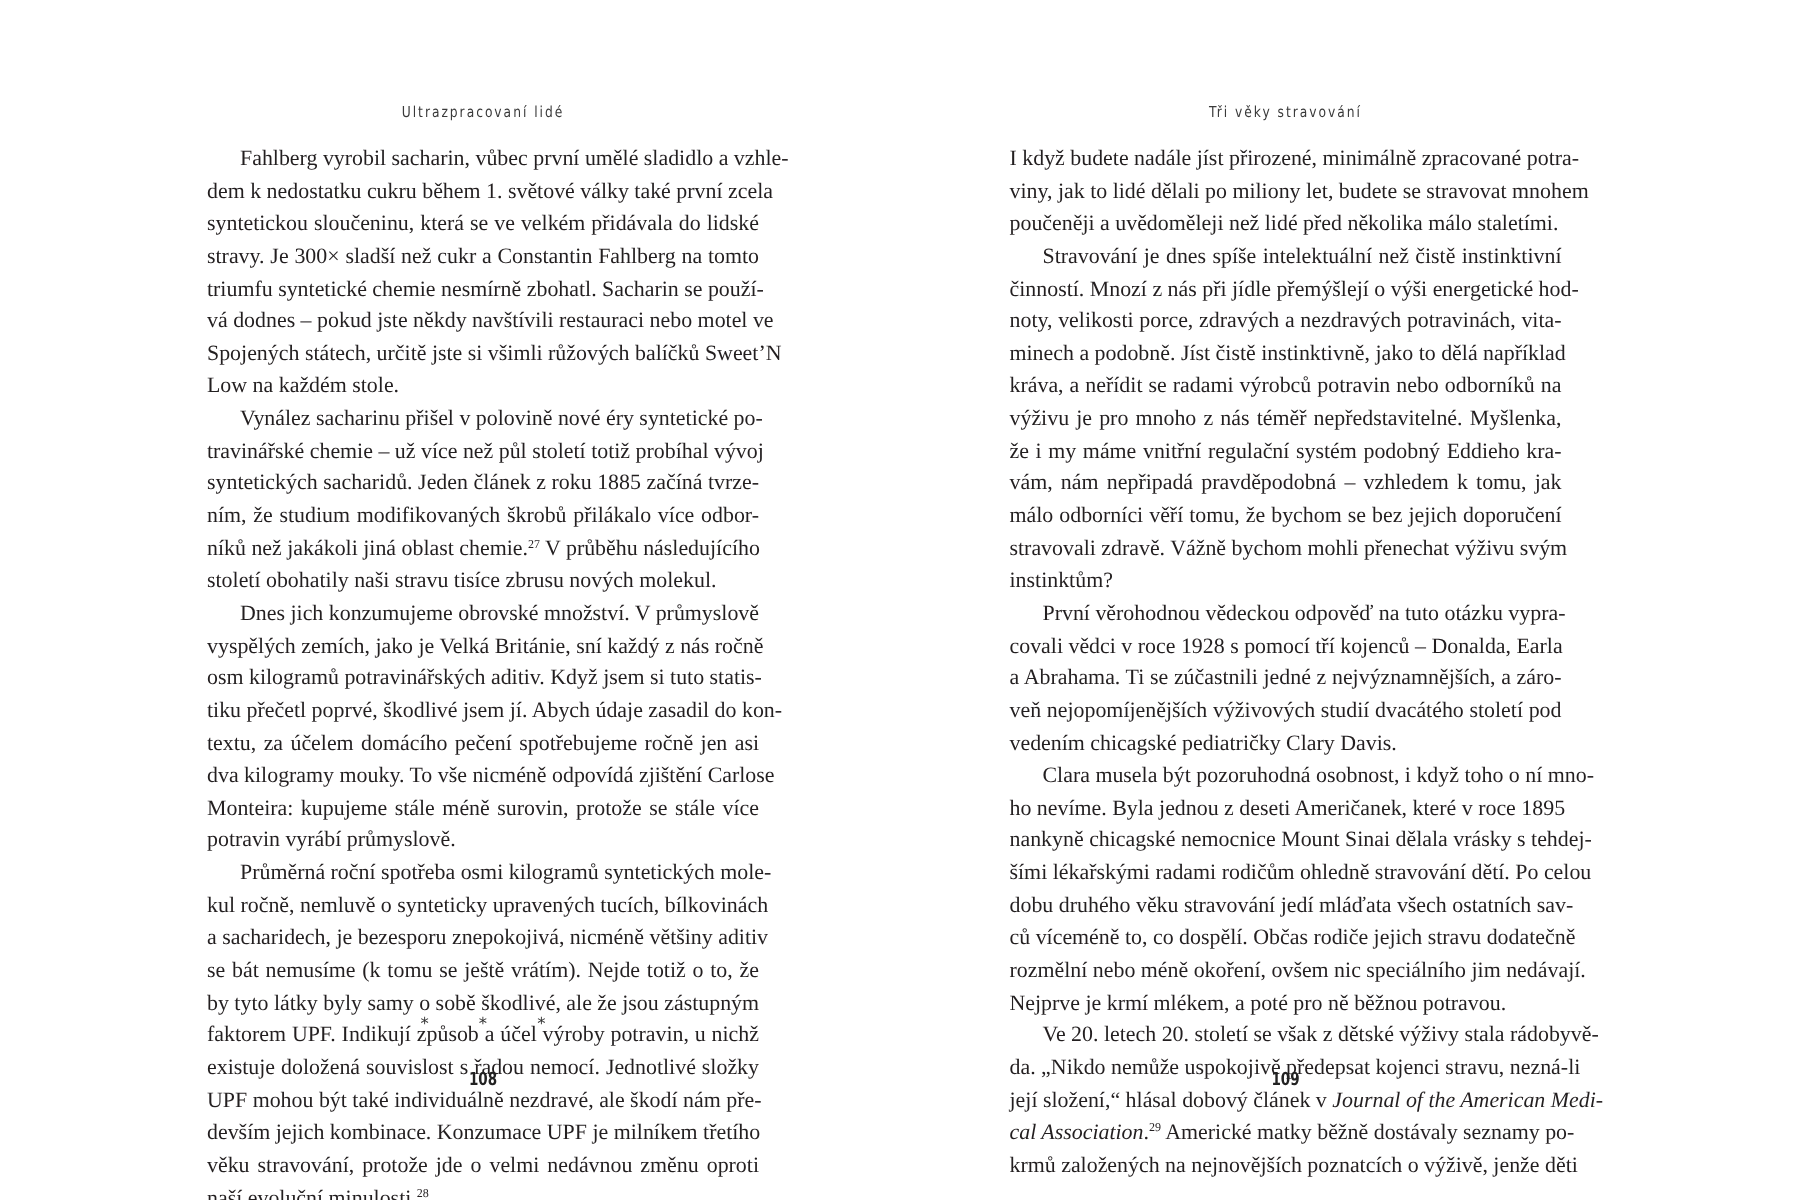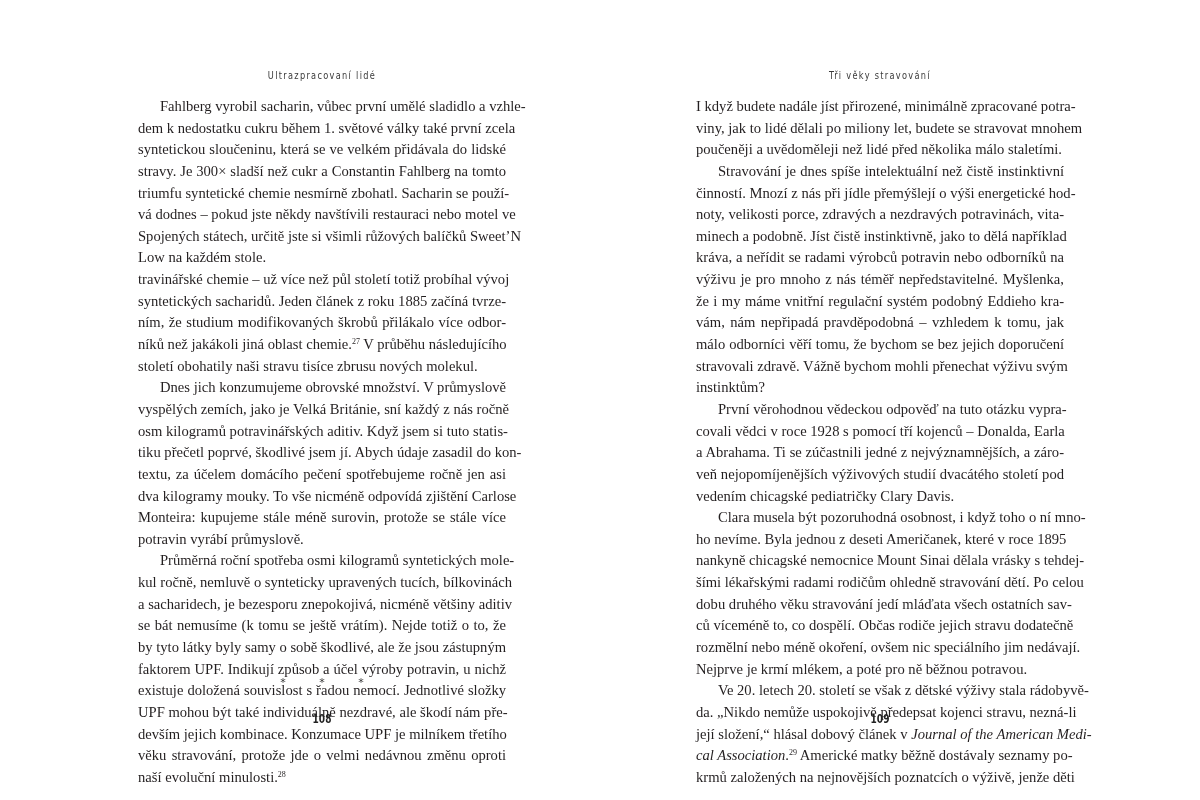--- a/index.html
+++ b/index.html
@@ -14,21 +14,21 @@
       overflow: hidden;
       color: #231f20;
     }
     .page {
       position: absolute;
       top: 0;
       width: 368px;
       height: 604px;
     }
     #page-left { left: 138px; }
-    #page-right { left: 696px; }
+    #page-right { left: 673px; }
 
     .running-head {
       position: absolute;
       top: 70px;
       left: 0;
       width: 100%;
       text-align: center;
       font-family: "DejaVu Sans", sans-serif;
       font-size: 10px;
       letter-spacing: 1.6px;
@@ -97,20 +97,21 @@
   <div class="running-head">Ultrazpracovaní lidé</div>
   <div class="body-text">
       <span class="line indent">Fahlberg vyrobil sacharin, vůbec první umělé sladidlo a vzhle-</span>
       <span class="line">dem k nedostatku cukru během 1. světové války také první zcela</span>
       <span class="line">syntetickou sloučeninu, která se ve velkém přidávala do lidské</span>
       <span class="line">stravy. Je 300× sladší než cukr a Constantin Fahlberg na tomto</span>
       <span class="line">triumfu syntetické chemie nesmírně zbohatl. Sacharin se použí-</span>
       <span class="line">vá dodnes – pokud jste někdy navštívili restauraci nebo motel ve</span>
       <span class="line">Spojených státech, určitě jste si všimli růžových balíčků Sweet’N</span>
       <span class="line last">Low na každém stole.</span>
+      <span class="line indent">Vynález sacharinu přišel v polovině nové éry syntetické po-</span>
       <span class="line">travinářské chemie – už více než půl století totiž probíhal vývoj</span>
       <span class="line">syntetických sacharidů. Jeden článek z roku 1885 začíná tvrze-</span>
       <span class="line">ním, že studium modifikovaných škrobů přilákalo více odbor-</span>
       <span class="line">níků než jakákoli jiná oblast chemie.<sup>27</sup> V průběhu následujícího</span>
       <span class="line last">století obohatily naši stravu tisíce zbrusu nových molekul.</span>
       <span class="line indent">Dnes jich konzumujeme obrovské množství. V průmyslově</span>
       <span class="line">vyspělých zemích, jako je Velká Británie, sní každý z nás ročně</span>
       <span class="line">osm kilogramů potravinářských aditiv. Když jsem si tuto statis-</span>
       <span class="line">tiku přečetl poprvé, škodlivé jsem jí. Abych údaje zasadil do kon-</span>
       <span class="line">textu, za účelem domácího pečení spotřebujeme ročně jen asi</span>

